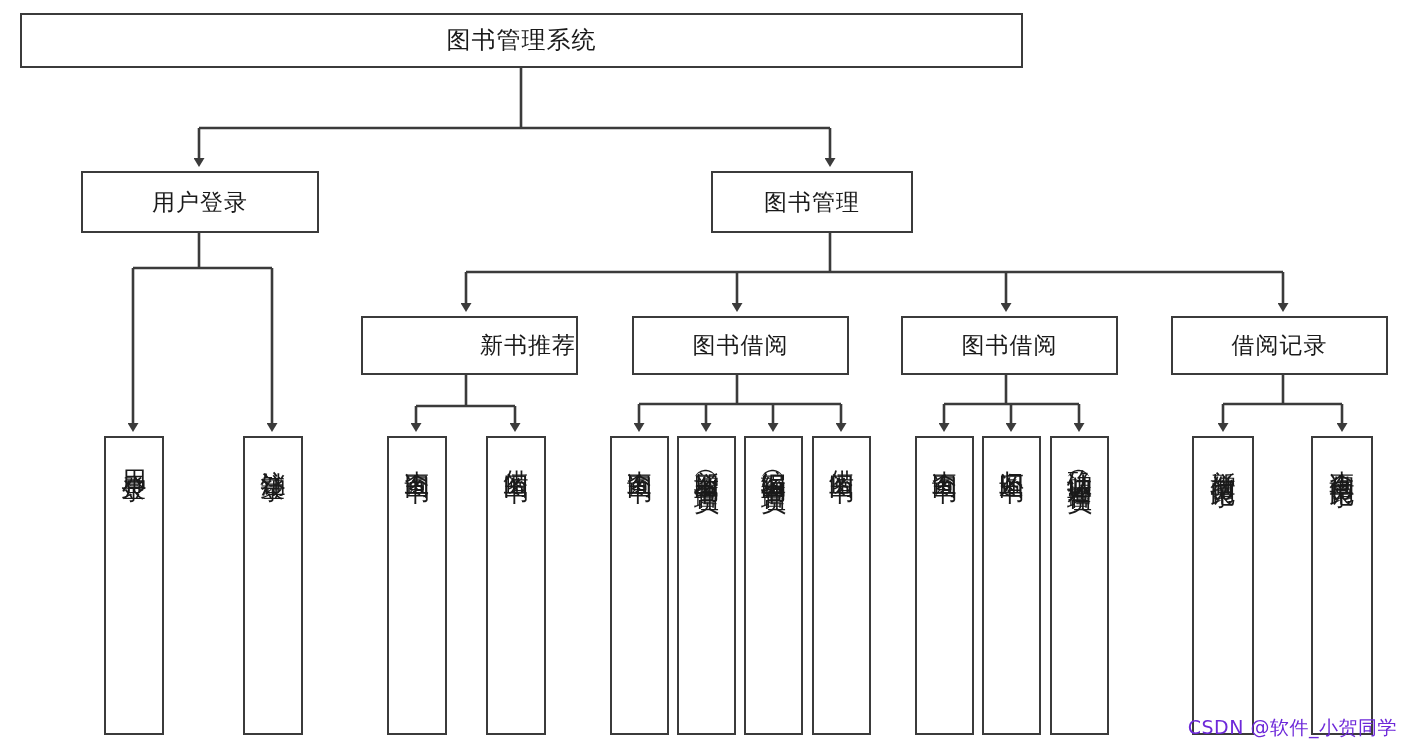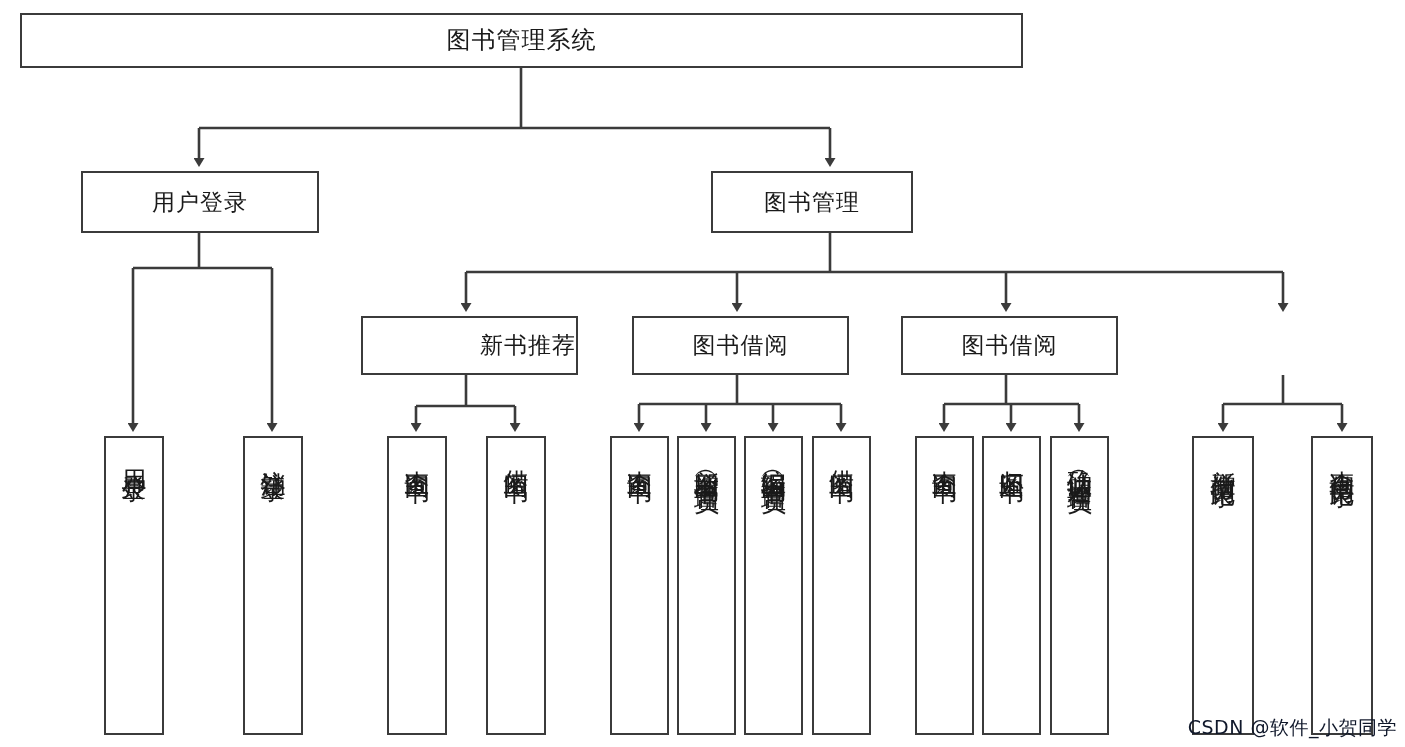--- a/index.html
+++ b/index.html
@@ -61,21 +61,21 @@
     text-orientation: upright;
     letter-spacing: 3px;
     line-height: 1.0;
     white-space: nowrap;
   }
   .watermark {
     position: absolute;
     right: 8px;
     bottom: 6px;
     font-size: 19px;
-    color: #0f172a;
+    color: #6d28d9;
     letter-spacing: 0.5px;
     white-space: nowrap;
     user-select: none;
   }
 </style>
 </head>
 <body>
 
 <div id="canvas">
 
@@ -143,20 +143,23 @@
 
   <div class="node horiz" style="left:361px; top:316px; width:217px; height:59px;justify-content:flex-end;">
     <span class="label">新书推荐</span>
   </div>
   <div class="node horiz" style="left:632px; top:316px; width:217px; height:59px;">
     <span class="label">图书借阅</span>
   </div>
   <div class="node horiz" style="left:901px; top:316px; width:217px; height:59px;">
     <span class="label">图书借阅</span>
   </div>
+  <div class="node horiz" style="left:1171px; top:316px; width:217px; height:59px;">
+    <span class="label">借阅记录</span>
+  </div>
 
   <div class="node vert" style="left:104px; top:436px; width:60px; height:299px;">
     <span class="label">用户登录</span>
   </div>
   <div class="node vert" style="left:243px; top:436px; width:60px; height:299px;">
     <span class="label">注销登录</span>
   </div>
 
   <div class="node vert" style="left:387px; top:436px; width:60px; height:299px;">
     <span class="label">查询图书</span>

